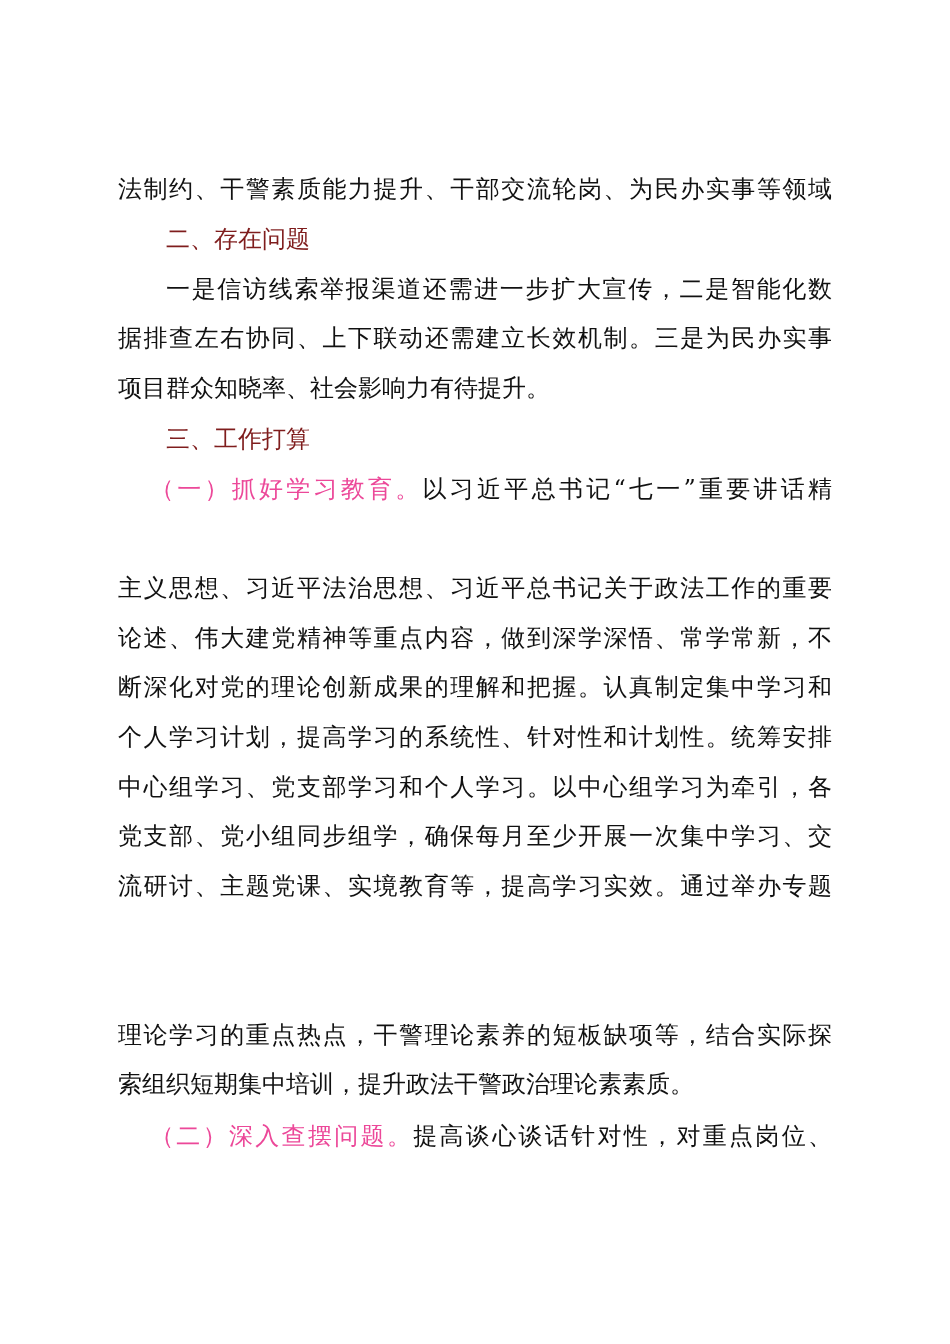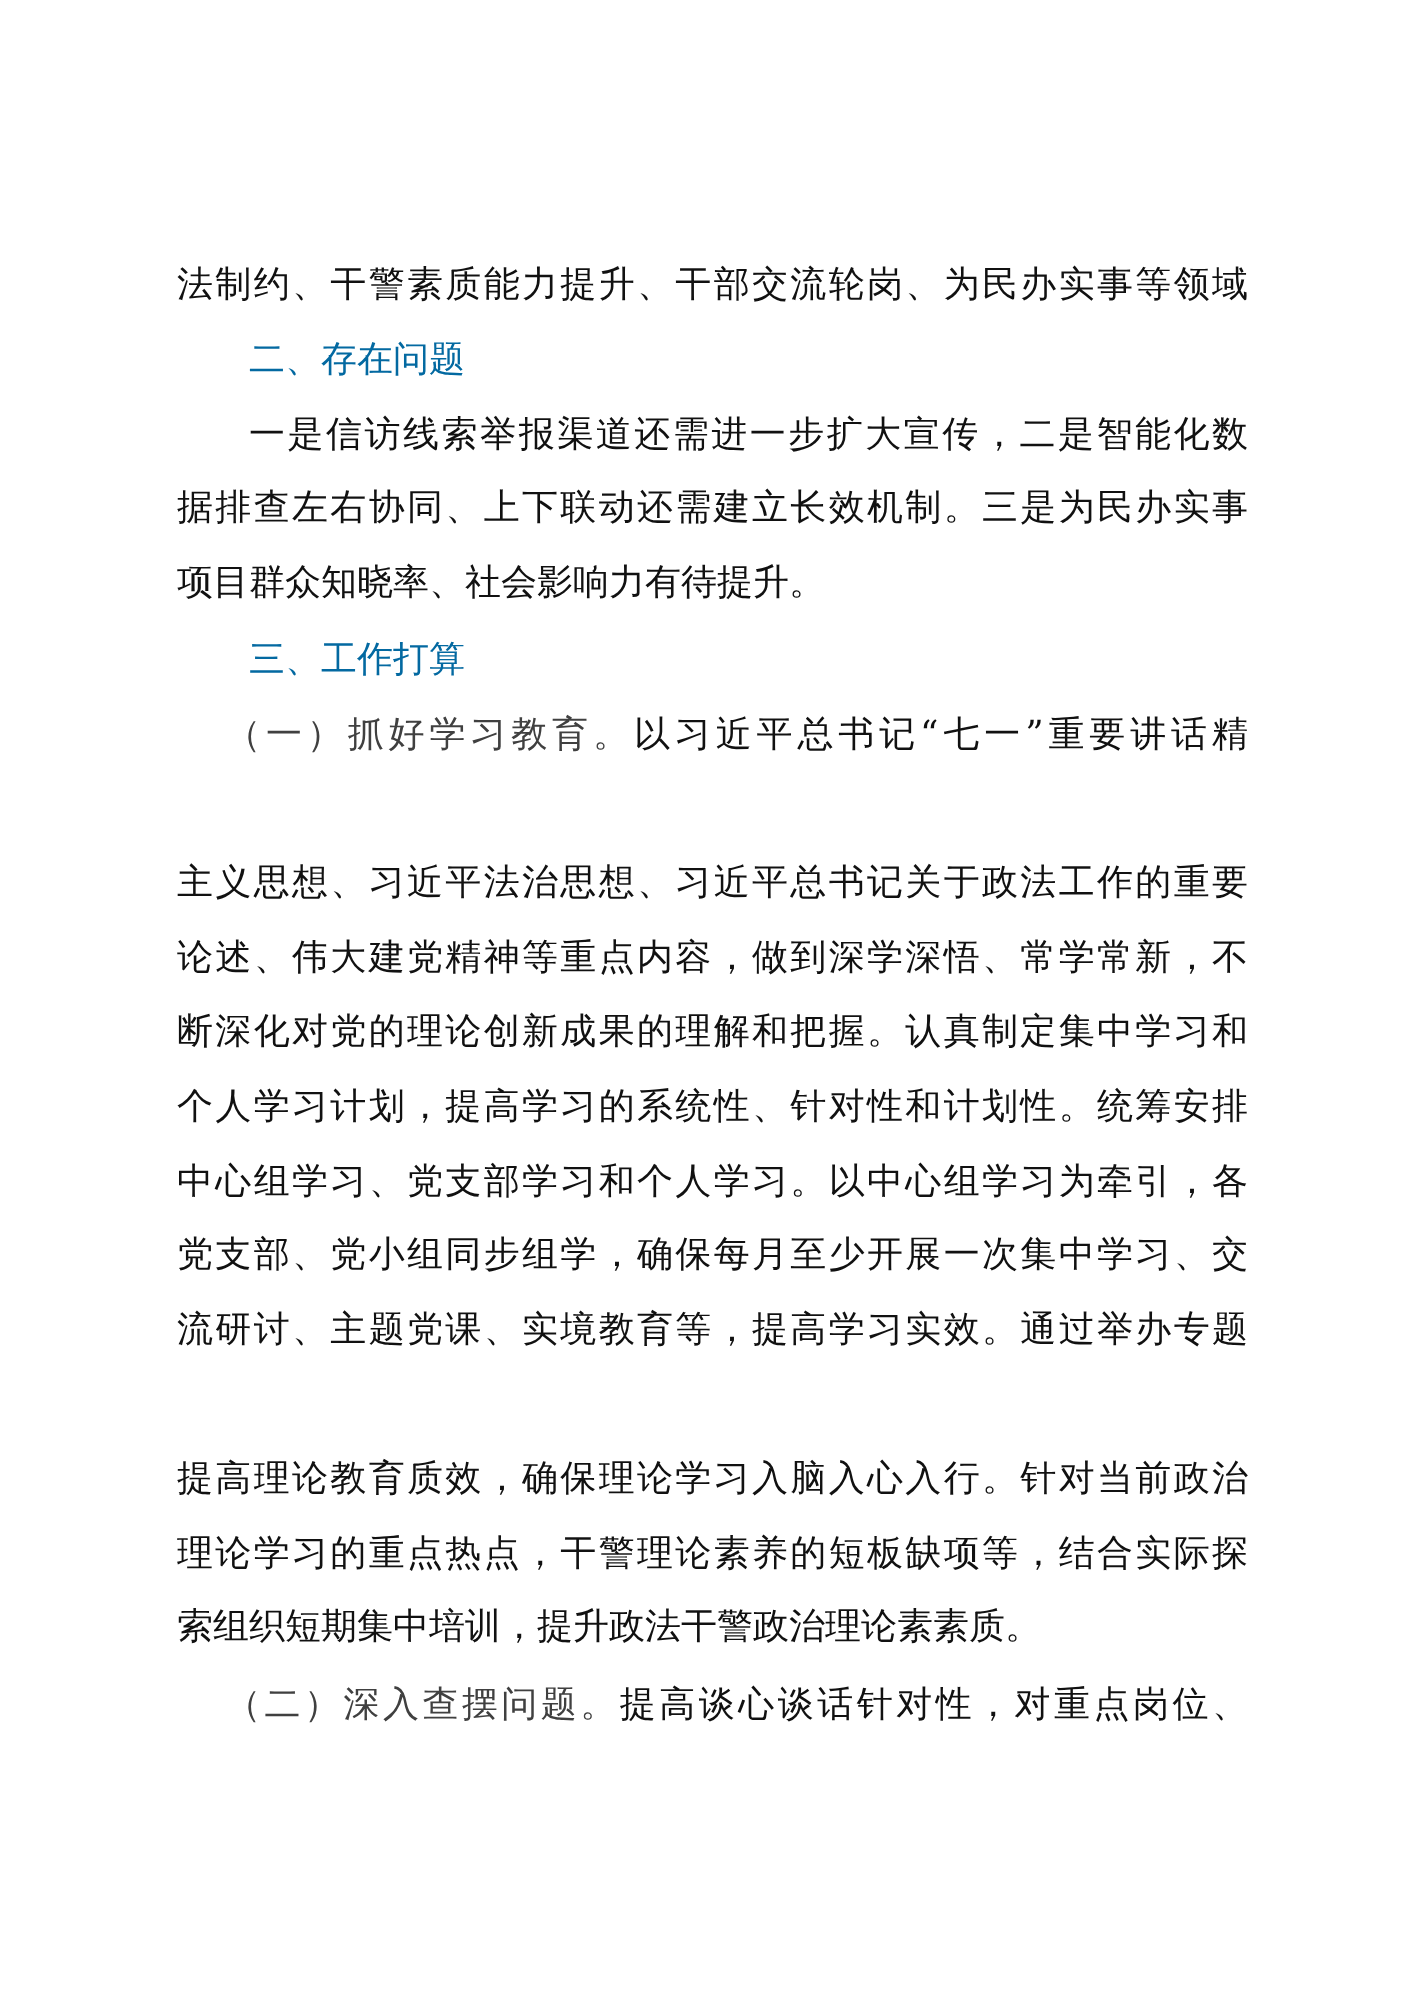--- a/index.html
+++ b/index.html
@@ -13,24 +13,24 @@
     font-family: "DejaVu Serif", "Liberation Serif", serif;
     font-size: 24px; line-height: 30px; height: 30px;
     color: #111111; white-space: nowrap;
     text-align: justify; text-align-last: justify;
   }
   .line.last { text-align-last: left; }
   .line.indent { left: 166px; width: 666px; }
   .heading {
     position: absolute; left: 166px;
     font-family: "DejaVu Sans", "Liberation Sans", sans-serif;
-    font-size: 24px; line-height: 30px; color: #0369a1;
+    font-size: 24px; line-height: 30px; color: #7f1d1d;
     white-space: nowrap;
   }
-  .sub { color: #404040; }
+  .sub { color: #ec4899; }
 </style>
 </head>
 <body>
 
 <div class="page">
 
   <div class="line" style="top:174px;">法制约、干警素质能力提升、干部交流轮岗、为民办实事等领域</div>
 
   <div class="heading" style="top:224px;">二、存在问题</div>
 
@@ -44,21 +44,20 @@
     <span class="sub">（一）抓好学习教育。</span><span>以习近平总书记“七一”重要讲话精</span>
   </div>
 
   <div class="line" style="top:573px;">主义思想、习近平法治思想、习近平总书记关于政法工作的重要</div>
   <div class="line" style="top:623px;">论述、伟大建党精神等重点内容，做到深学深悟、常学常新，不</div>
   <div class="line" style="top:672px;">断深化对党的理论创新成果的理解和把握。认真制定集中学习和</div>
   <div class="line" style="top:722px;">个人学习计划，提高学习的系统性、针对性和计划性。统筹安排</div>
   <div class="line" style="top:772px;">中心组学习、党支部学习和个人学习。以中心组学习为牵引，各</div>
   <div class="line" style="top:821px;">党支部、党小组同步组学，确保每月至少开展一次集中学习、交</div>
   <div class="line" style="top:871px;">流研讨、主题党课、实境教育等，提高学习实效。通过举办专题</div>
-  <div class="line" style="top:970px;">提高理论教育质效，确保理论学习入脑入心入行。针对当前政治</div>
   <div class="line" style="top:1020px;">理论学习的重点热点，干警理论素养的短板缺项等，结合实际探</div>
   <div class="line last" style="top:1069px;">索组织短期集中培训，提升政法干警政治理论素素质。</div>
 
   <div class="line indent" style="top:1121px; left:150px; width:682px;">
     <span class="sub">（二）深入查摆问题。</span><span>提高谈心谈话针对性，对重点岗位、</span>
   </div>
 
 </div>
 
 </body></html>

